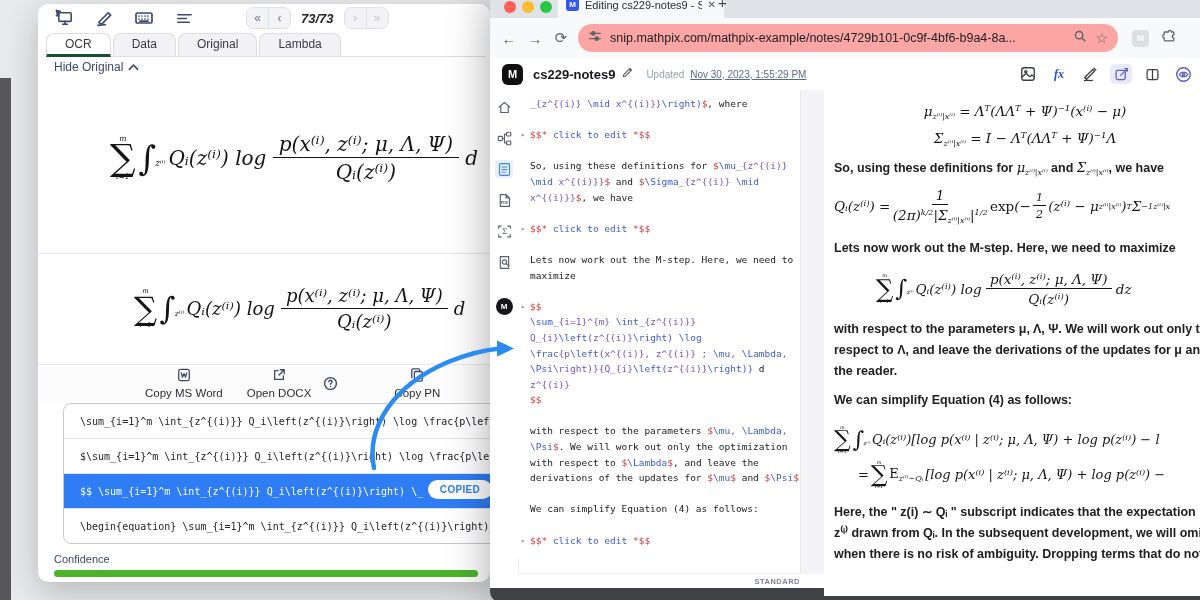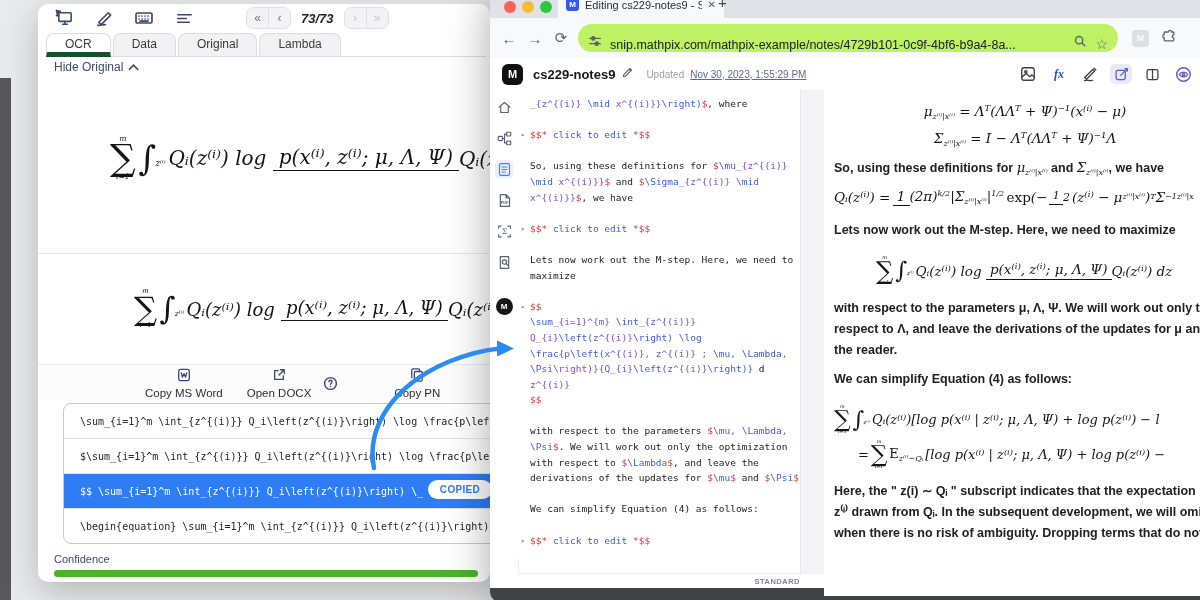--- a/index.html
+++ b/index.html
@@ -19,36 +19,36 @@
   .nav-cluster{position:absolute;left:208px;top:3px;display:flex;align-items:center;gap:10px;}
   .nav-group{display:flex;border:1px solid #e0e0e7;border-radius:7px;overflow:hidden;background:#f3f3f6;}
   .nav-btn{width:21px;height:20px;display:flex;align-items:center;justify-content:center;
     font-size:12px;color:#6b7390;border-right:1px solid #e0e0e7;}
   .nav-btn:last-child{border-right:none;}
   .nav-group.disabled .nav-btn{color:#c3c7d4;}
   .page-ind{font-size:13px;font-weight:bold;color:#23232b;font-style:italic;}
   .snip-tabs{left:8px;top:29px;height:23px;display:flex;gap:2px;width:440px;border-bottom:1px solid #dcdce2;}
   .tab{padding:3px 18px 4px;font-size:12px;color:#3a3a46;background:#f2f2f5;border:1px solid #dcdce2;
     border-bottom:none;border-radius:8px 8px 0 0;}
-  .tab.active{background:#fff;position:relative;z-index:2;margin-bottom:-1px;border-bottom:5px solid #14532d;}
+  .tab.active{background:#fff;position:relative;z-index:2;margin-bottom:-1px;border-bottom:3px solid #14532d;}
   .hide-original{left:16px;top:56px;display:flex;align-items:center;gap:5px;font-size:12px;color:#3e4a6d;}
   .eq-zone1{left:0;top:62px;width:452px;height:184px;display:flex;align-items:center;padding-left:72px;overflow:hidden;}
   .eq-divider{left:0;top:249px;width:452px;height:1px;background:#e7e7ea;}
   .eq-zone2{left:0;top:252px;width:452px;height:106px;display:flex;align-items:center;padding-left:96px;overflow:hidden;}
 
   
   .meq{display:inline-flex;align-items:center;gap:.14em;font-family:"DejaVu Serif",serif;color:#141414;white-space:nowrap;}
   .meq .var{font-style:italic;}
   .bigop{display:inline-flex;flex-direction:column;align-items:center;line-height:1;}
   .bigop .lim{font-size:.38em;font-style:italic;line-height:1.1;}
   .bigop .sym{font-size:1.8em;line-height:.82;}
   .intwrap{display:inline-flex;align-items:flex-start;}
   .intwrap .isym{font-size:1.7em;line-height:.95;}
   .intwrap .isub{font-size:.42em;font-style:italic;margin-top:1.9em;margin-left:-.1em;}
-  .frac{display:inline-flex;flex-direction:row;align-items:center;margin:0 .18em;line-height:1.2;}
+  .frac{display:inline-flex;flex-direction:column;align-items:center;margin:0 .18em;line-height:1.2;}
   .frac .num{padding:0 .3em .08em;border-bottom:1px solid #141414;font-style:italic;}
   .frac .den{padding-top:.1em;font-style:italic;}
 
   .action-bar{left:0;top:360px;width:452px;height:36px;border-top:1px solid #e9e9ee;background:#fcfcfd;
     display:flex;align-items:center;}
   .act-btn{display:flex;align-items:center;gap:5px;font-size:11.5px;color:#2e2e38;flex-direction:column;}
   .act-btn svg{stroke:#3e4a6d;fill:none;stroke-width:1.5;stroke-linecap:round;stroke-linejoin:round;}
   #act-word{margin-left:107px;} #act-docx{margin-left:24px;} #act-help{margin-left:12px;} #act-png{margin-left:56px;align-items:center;}
 
   .latex-list{left:25px;top:399px;width:440px;background:#fff;border:1px solid #c9c9d1;border-radius:8px;overflow:hidden;}
@@ -68,22 +68,22 @@
   .tl{position:absolute;top:15px;width:12px;height:12px;border-radius:50%;}
   .btab{position:absolute;left:68px;top:5px;width:150px;height:27px;background:#f8f9fb;border-radius:9px 9px 0 0;
     display:flex;align-items:center;padding:0 8px;gap:6px;overflow:hidden;}
   .favicon{width:13px;height:13px;border-radius:3px;background:#3457f0;color:#fff;font-size:8px;font-weight:bold;
     display:flex;align-items:center;justify-content:center;flex:0 0 auto;}
   .btab-title{font-size:11px;color:#2a2c31;white-space:nowrap;overflow:hidden;flex:1;}
   .btab-close{font-size:10px;color:#55585e;flex:0 0 auto;}
   .newtab{position:absolute;left:228px;top:8px;font-size:15px;color:#44474d;}
   .btoolbar{left:0;top:32px;width:100%;height:40px;background:#f8f9fb;display:flex;align-items:center;}
   .nav-glyph{font-size:15px;color:#5f6368;width:26px;text-align:center;}
-  .omnibox{position:relative;margin-left:4px;width:520px;height:28px;background:#bef264;border-radius:14px;
-    display:flex;align-items:flex-end;padding:0 10px;gap:8px;}
+  .omnibox{position:relative;margin-left:4px;width:520px;height:28px;background:#fca5a5;border-radius:14px;
+    display:flex;align-items:center;padding:0 10px;gap:8px;}
   .omni-url{font-size:12.5px;color:#202124;white-space:nowrap;overflow:hidden;flex:1;}
   .omni-ic svg{stroke:#5f6368;fill:none;stroke-width:1.6;stroke-linecap:round;}
   .star-glyph{font-size:14px;color:#5f6368;}
   .ext-faded{width:17px;height:17px;border-radius:4px;background:#9aa0a6;opacity:.28;color:#fff;font-size:9px;
     font-weight:bold;display:flex;align-items:center;justify-content:center;margin-left:14px;}
   .puzzle{margin-left:12px;}
 
   
   .app-area{left:0;top:72px;width:716px;height:530px;background:#fff;}
   .doc-header{left:0;top:72px;width:716px;height:32px;background:#fff;border-bottom:1px solid #efeff2;

